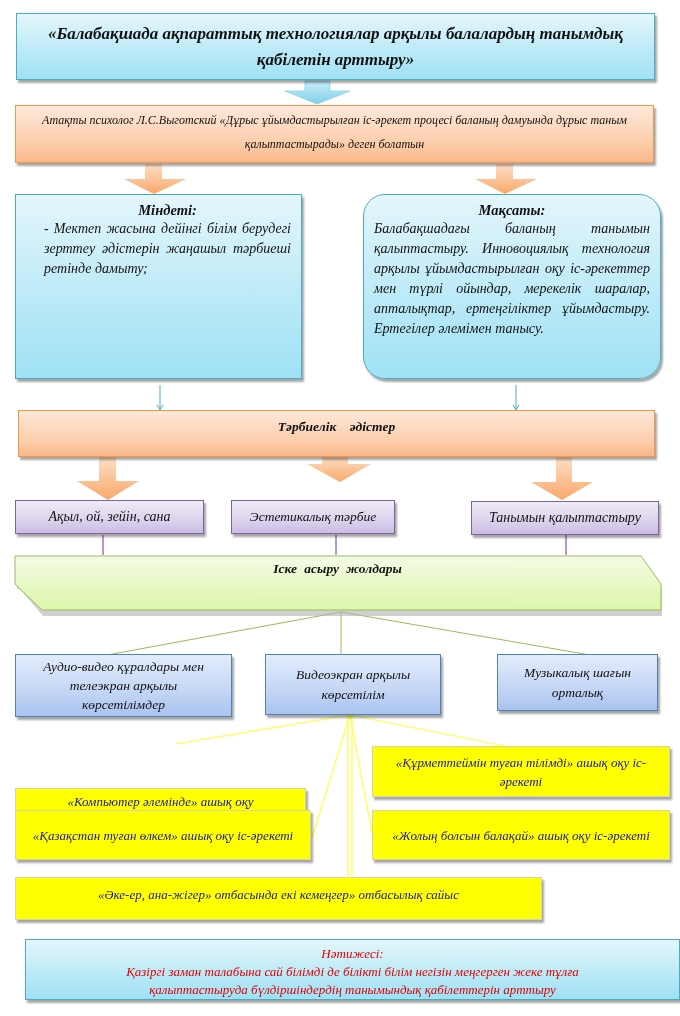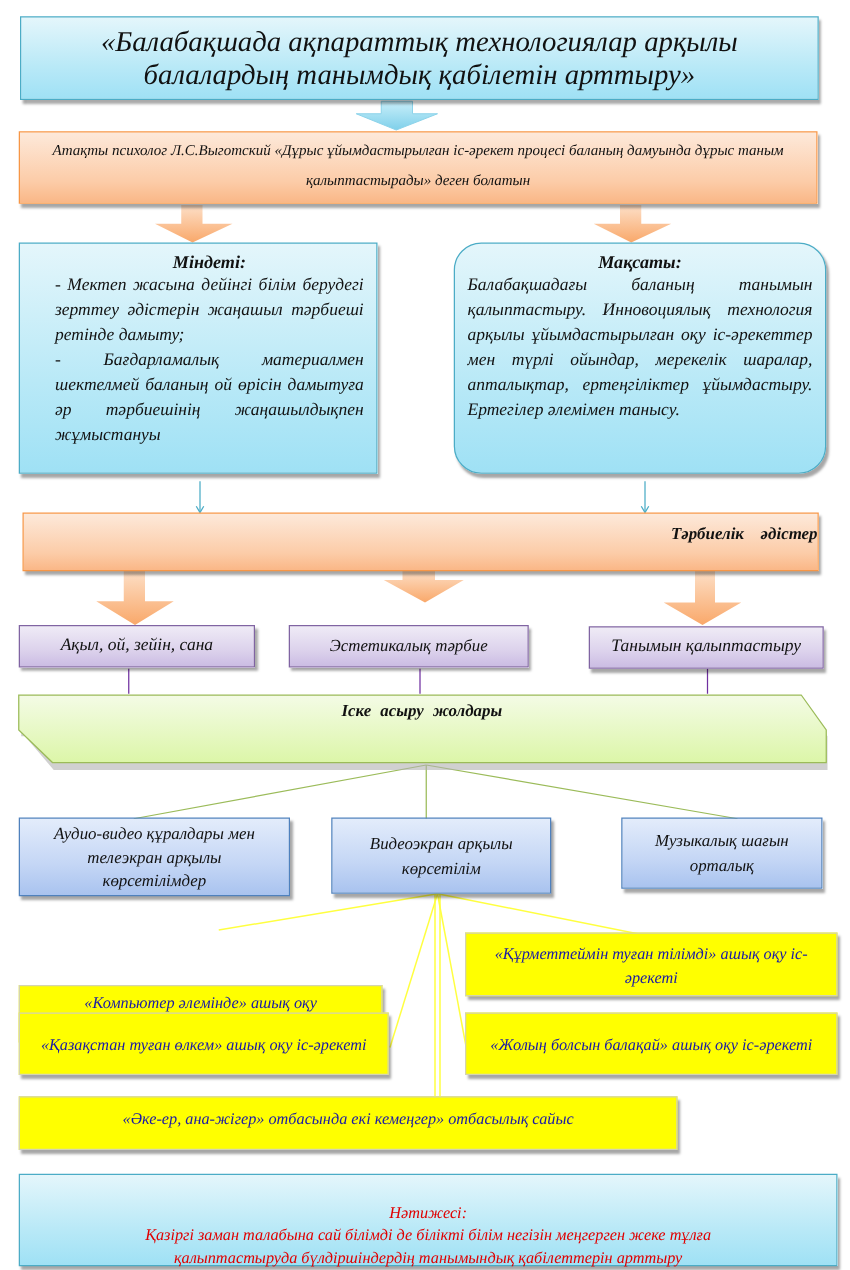--- a/index.html
+++ b/index.html
@@ -5,21 +5,21 @@
   html, body { margin: 0; padding: 0; background: #ffffff; }
   body { width: 680px; height: 1016px; position: relative; overflow: hidden;
          font-family: "Liberation Serif", "DejaVu Serif", serif; font-style: italic; color: #111; }
   .box { position: absolute; box-sizing: border-box; box-shadow: 2px 3px 2px rgba(0,0,0,0.35); }
   .blue { background: linear-gradient(to bottom, #e4f6fb 0%, #b9e9f7 60%, #9fe1f5 100%); border: 1.5px solid #4bacc6; }
   .orange { background: linear-gradient(to bottom, #fde9da 0%, #fccca8 70%, #fab787 100%); border: 1.5px solid #f79646; }
   .purple { background: linear-gradient(to bottom, #efebf6 0%, #dcd2ec 60%, #cbbce3 100%); border: 1.5px solid #8064a2; }
   .periwinkle { background: linear-gradient(to bottom, #e3ecfb 0%, #c4d6f5 60%, #a9c3ef 100%); border: 1.5px solid #4f81bd; }
   .yellow { background: #ffff00; border: 1px solid #d4d4b0; }
   .center { display: flex; align-items: center; justify-content: center; text-align: center; }
-  .title-text { font-weight: normal; font-size: 23px; line-height: 26px; padding: 0 20px; }
+  .title-text { font-weight: bold; font-size: 17px; line-height: 26px; padding: 0 20px; }
   .quote-text { font-size: 12px; line-height: 24px; padding: 0 20px; text-align: center; }
   .heading { font-weight: bold; font-size: 14.5px; text-align: center; line-height: 18px; }
   .body-text { font-size: 14px; line-height: 20px; text-align: justify; }
   .yellow-text { color: #1a1aa6; font-size: 13px; line-height: 19px; text-align: center; }
   .result-text { color: #e00000; font-size: 13px; line-height: 18px; text-align: center; }
   svg.overlay { position: absolute; left: 0; top: 0; pointer-events: none; }
 </style>
 </head>
 <body>
 
@@ -69,36 +69,35 @@
   <div class="title-text">«Балабақшада ақпараттық технологиялар арқылы балалардың танымдық қабілетін арттыру»</div>
 </div>
 
 <div class="box orange" style="left:15px;top:105px;width:639px;height:58px;">
   <div class="quote-text" style="padding-top:2px;">Атақты психолог Л.С.Выготский «Дұрыс ұйымдастырылған іс-әрекет процесі баланың дамуында дұрыс таным қалыптастырады» деген болатын</div>
 </div>
 
 <div class="box blue" style="left:15px;top:194px;width:287px;height:185px;padding:6px 10px 0 28px;">
   <div class="heading">Міндеті:</div>
   <div class="body-text">- Мектеп жасына дейінгі білім берудегі зерттеу әдістерін жаңашыл тәрбиеші ретінде дамыту;</div>
-  <div class="body-text">- Бағдарламалық материалмен шектелмей баланың ой өрісін дамытуға әр тәрбиешінің жаңашылдықпен жұмыстануы</div>
 </div>
 
 <div class="box blue" style="left:363px;top:194px;width:298px;height:185px;padding:6px 10px 0 10px;border-radius:22px;">
   <div class="heading">Мақсаты:</div>
   <div class="body-text">Балабақшадағы баланың танымын қалыптастыру. Инновоциялық технология арқылы ұйымдастырылған оқу іс-әрекеттер мен түрлі ойындар, мерекелік шаралар, апталықтар, ертеңгіліктер ұйымдастыру. Ертегілер әлемімен танысу.</div>
 </div>
 
-<div class="box orange center" style="left:18px;top:410px;width:637px;height:47px;align-items:flex-start;padding-top:7px;justify-content:flex-end;">
+<div class="box orange center" style="left:18px;top:410px;width:637px;height:47px;align-items:flex-start;padding-top:7px;">
   <div class="heading" style="font-size:13.5px;word-spacing:10px;">Тәрбиелік әдістер</div>
 </div>
 
 <div class="box purple center" style="left:15px;top:500px;width:189px;height:34px;">
   <span style="font-size:14px;">Ақыл, ой, зейін, сана</span>
 </div>
-<div class="box purple center" style="left:231px;top:500px;width:192px;height:34px;">
+<div class="box purple center" style="left:231px;top:500px;width:164px;height:34px;">
   <span style="font-size:13.5px;">Эстетикалық тәрбие</span>
 </div>
 <div class="box purple center" style="left:471px;top:501px;width:188px;height:34px;">
   <span style="font-size:14px;">Танымын қалыптастыру</span>
 </div>
 
 <div style="position:absolute;left:15px;top:555px;width:645px;height:58px;">
   <svg width="645" height="58" style="position:absolute;left:0;top:0;overflow:visible;">
     <defs>
       <linearGradient id="greenFill" x1="0" y1="0" x2="0" y2="1">
@@ -132,16 +131,16 @@
 <div class="box yellow center" style="left:15px;top:810px;width:296px;height:50px;padding:0 12px;">
   <span class="yellow-text">«Қазақстан туған өлкем» ашық оқу іс-әрекеті</span>
 </div>
 <div class="box yellow center" style="left:372px;top:810px;width:298px;height:50px;padding:0 14px;">
   <span class="yellow-text">«Жолың болсын балақай» ашық оқу іс-әрекеті</span>
 </div>
 <div class="box yellow" style="left:15px;top:877px;width:527px;height:43px;padding-top:7px;text-align:center;">
   <span class="yellow-text">«Әке-ер, ана-жігер» отбасында екі кемеңгер» отбасылық сайыс</span>
 </div>
 
-<div class="box blue" style="left:15px;top:939px;width:655px;height:74px;padding-top:21px;">
+<div class="box blue" style="left:25px;top:939px;width:655px;height:61px;padding-top:5px;">
   <div class="result-text">Нәтижесі:</div>
   <div class="result-text" style="padding:0 70px;">Қазіргі заман талабына сай білімді де білікті білім негізін меңгерген жеке тұлға қалыптастыруда бүлдіршіндердің танымындық қабілеттерін арттыру</div>
 </div>
 
 </body></html>

